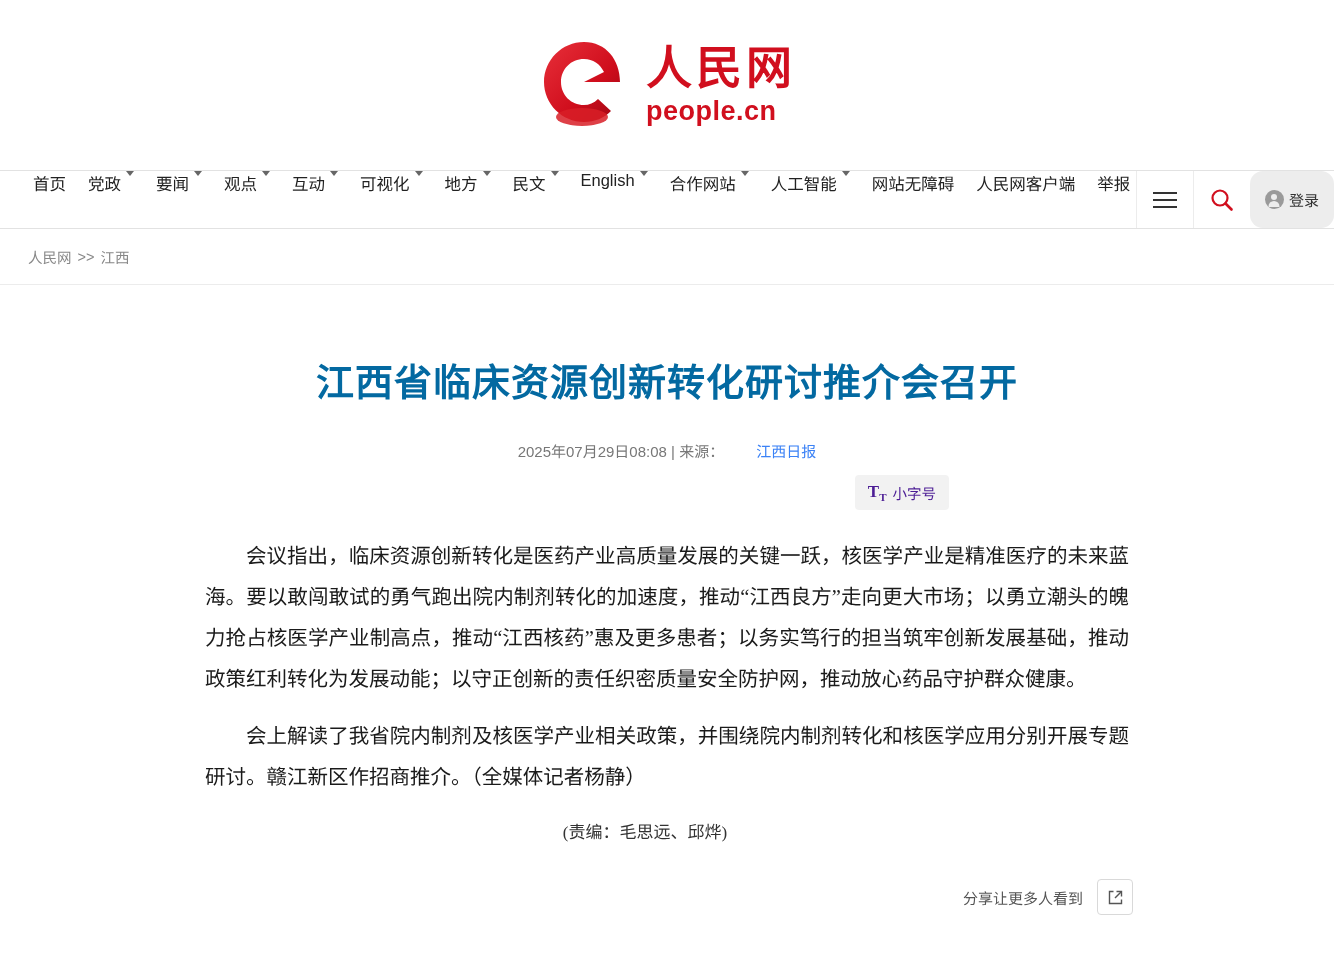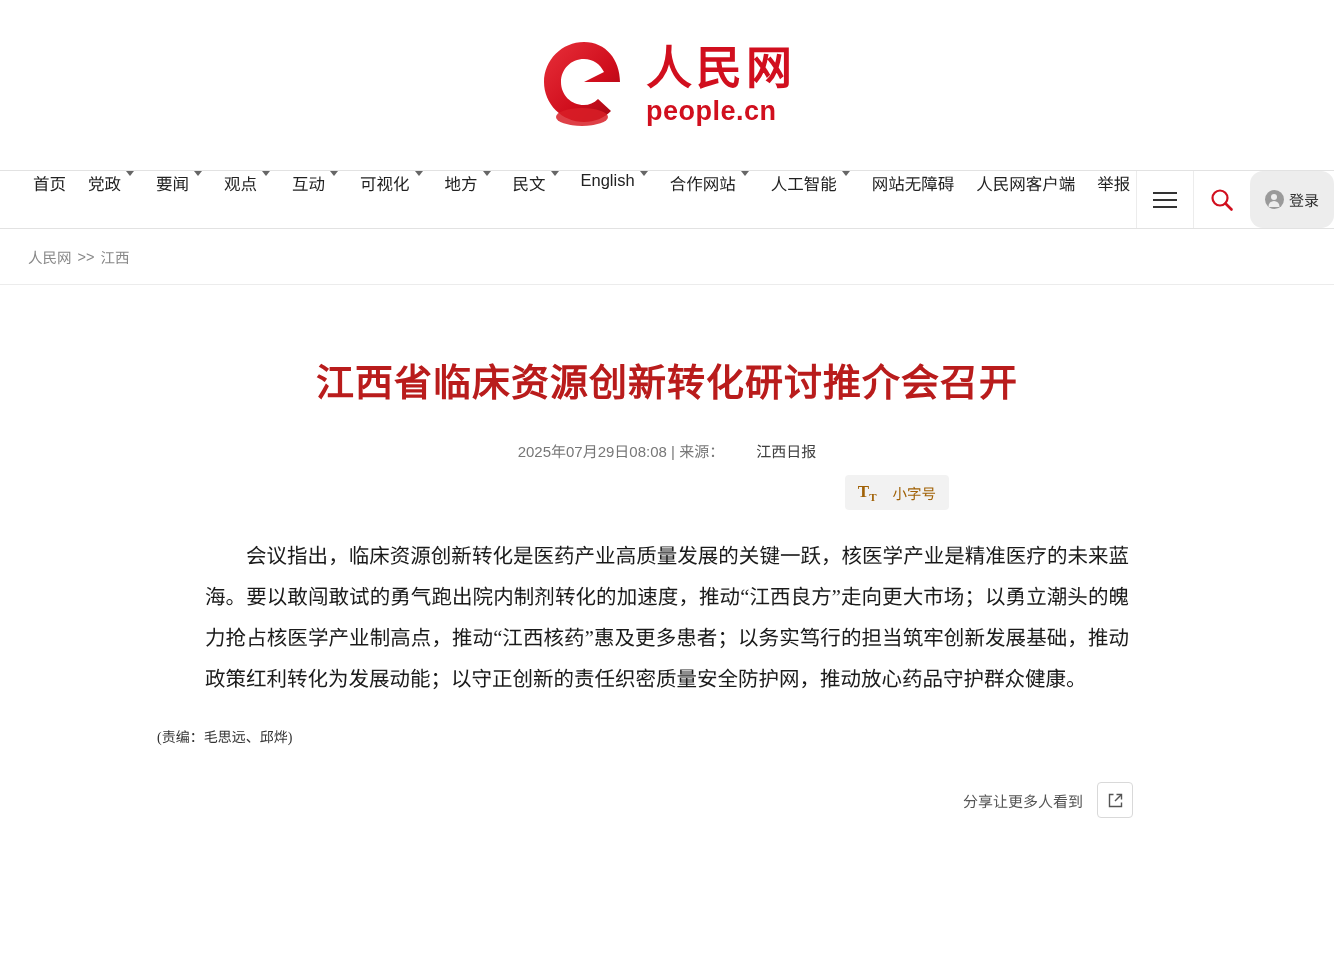--- a/index.html
+++ b/index.html
@@ -187,46 +187,46 @@
   .article {
     width: 1020px;
     margin: 0 auto;
     padding-top: 48px;
     box-sizing: border-box;
   }
   .article-title {
     font-size: 38px;
     font-weight: bold;
     text-align: center;
-    color: #b91c1c;
+    color: #0369a1;
     line-height: 1.35;
     letter-spacing: 1px;
   }
   .article-meta {
     margin-top: 30px;
     text-align: center;
     font-size: 15px;
     color: #777;
   }
-  .article-meta .source-name { color: #404040; margin-left: 28px; }
+  .article-meta .source-name { color: #3b82f6; margin-left: 28px; }
   .fontsize-row {
     margin-top: 14px;
     display: flex;
     justify-content: flex-end;
     padding-right: 228px;
   }
   .fontsize-btn {
     display: inline-flex;
     align-items: center;
-    gap: 16px;
+    gap: 6px;
     background: #f2f2f2;
     border-radius: 4px;
     padding: 7px 13px;
     font-size: 14.5px;
-    color: #a16207;
+    color: #4c1d95;
     cursor: pointer;
   }
   .fontsize-btn .tt {
     font-family: "Liberation Serif", serif;
     font-size: 17px;
     font-weight: bold;
   }
   .fontsize-btn .tt sub { font-size: 11px; }
 
   .article-body {
@@ -236,24 +236,24 @@
     font-size: 20.5px;
     line-height: 2.0;
     color: #1a1a1a;
     text-align: justify;
   }
   .article-body p {
     margin: 0 0 16px 0;
     text-indent: 2em;
   }
   .editor-line {
-    margin-top: 26px;
+    margin-top: 20px;
     padding-right: 44px;
-    text-align: left;
-    font-size: 14px;
+    text-align: center;
+    font-size: 17px;
     color: #333;
     font-family: "Liberation Serif", "DejaVu Serif", serif;
   }
   .share-row {
     margin-top: 36px;
     padding-right: 44px;
     display: flex;
     align-items: center;
     justify-content: flex-end;
     gap: 14px;
@@ -386,20 +386,21 @@
 
   <div class="fontsize-row">
     <div class="fontsize-btn">
       <span class="tt">T<sub>T</sub></span>
       <span>小字号</span>
     </div>
   </div>
 
   <div class="article-body" id="article-body">
       <p>会议指出，临床资源创新转化是医药产业高质量发展的关键一跃，核医学产业是精准医疗的未来蓝海。要以敢闯敢试的勇气跑出院内制剂转化的加速度，推动“江西良方”走向更大市场；以勇立潮头的魄力抢占核医学产业制高点，推动“江西核药”惠及更多患者；以务实笃行的担当筑牢创新发展基础，推动政策红利转化为发展动能；以守正创新的责任织密质量安全防护网，推动放心药品守护群众健康。</p>
+      <p>会上解读了我省院内制剂及核医学产业相关政策，并围绕院内制剂转化和核医学应用分别开展专题研讨。赣江新区作招商推介。（全媒体记者杨静）</p>
     </div>
 
   <div class="editor-line">(责编：毛思远、邱烨)</div>
 
   <div class="share-row">
     <span>分享让更多人看到</span>
     <span class="share-btn">
       <svg width="17" height="17" viewBox="0 0 17 17" aria-hidden="true">
         <path d="M6.5 2.5 H2.5 V14.5 H14.5 V10.5" fill="none" stroke="#555" stroke-width="1.4"></path>
         <path d="M9.5 2.5 H14.5 V7.5" fill="none" stroke="#555" stroke-width="1.4"></path>

